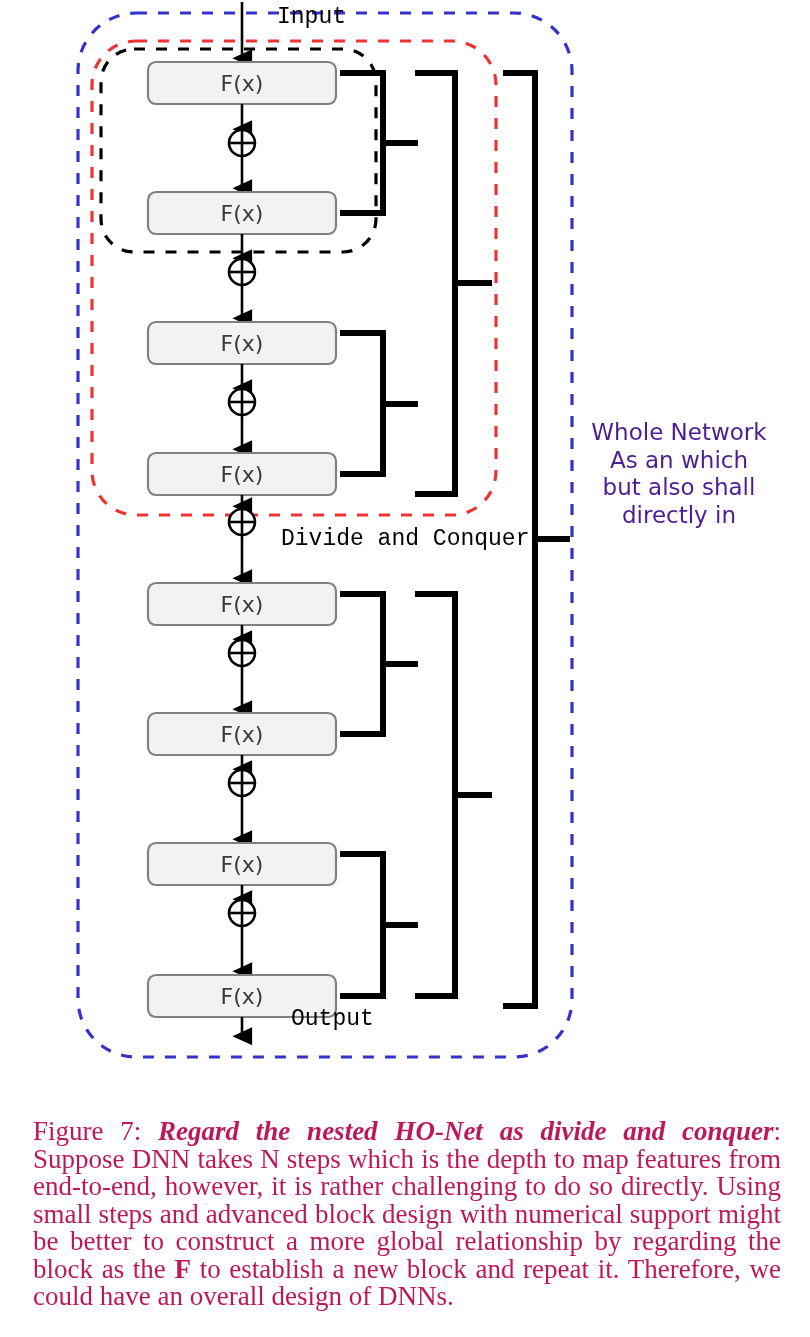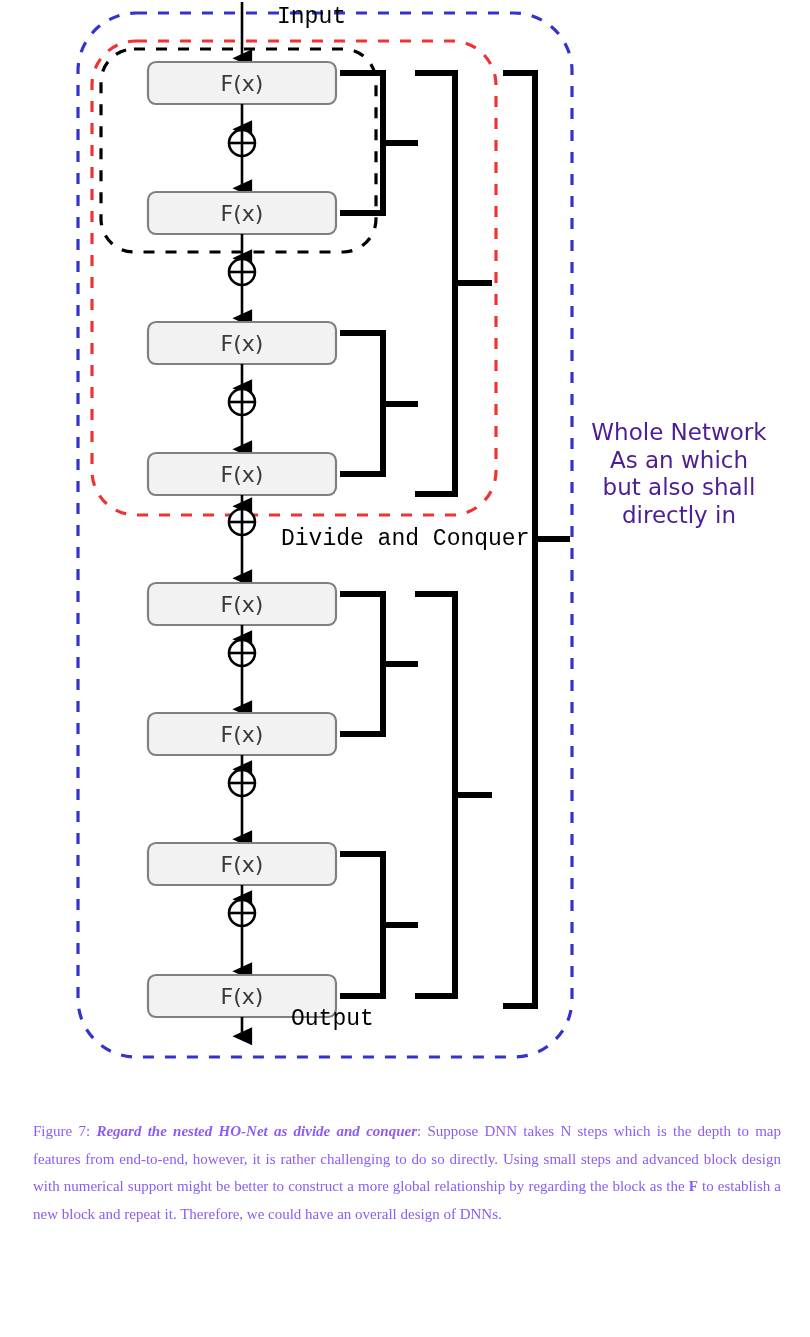--- a/index.html
+++ b/index.html
@@ -76,24 +76,24 @@
     fill: #3b3b3b;
   }
 
   
   #caption {
     position: absolute;
     left: 33px;
     top: 1118px;
     width: 748px;
     font-family: "Liberation Serif", serif;
-    font-size: 15px;
+    font-size: 27px;
     line-height: 27.5px;
     text-align: justify;
-    color: #8b5cf6;
+    color: #be185d;
   }
   #caption .cap-bold {
     font-weight: bold;
     font-style: italic;
   }
   #caption .cap-f {
     font-weight: bold;
   }
 </style>
 </head>

